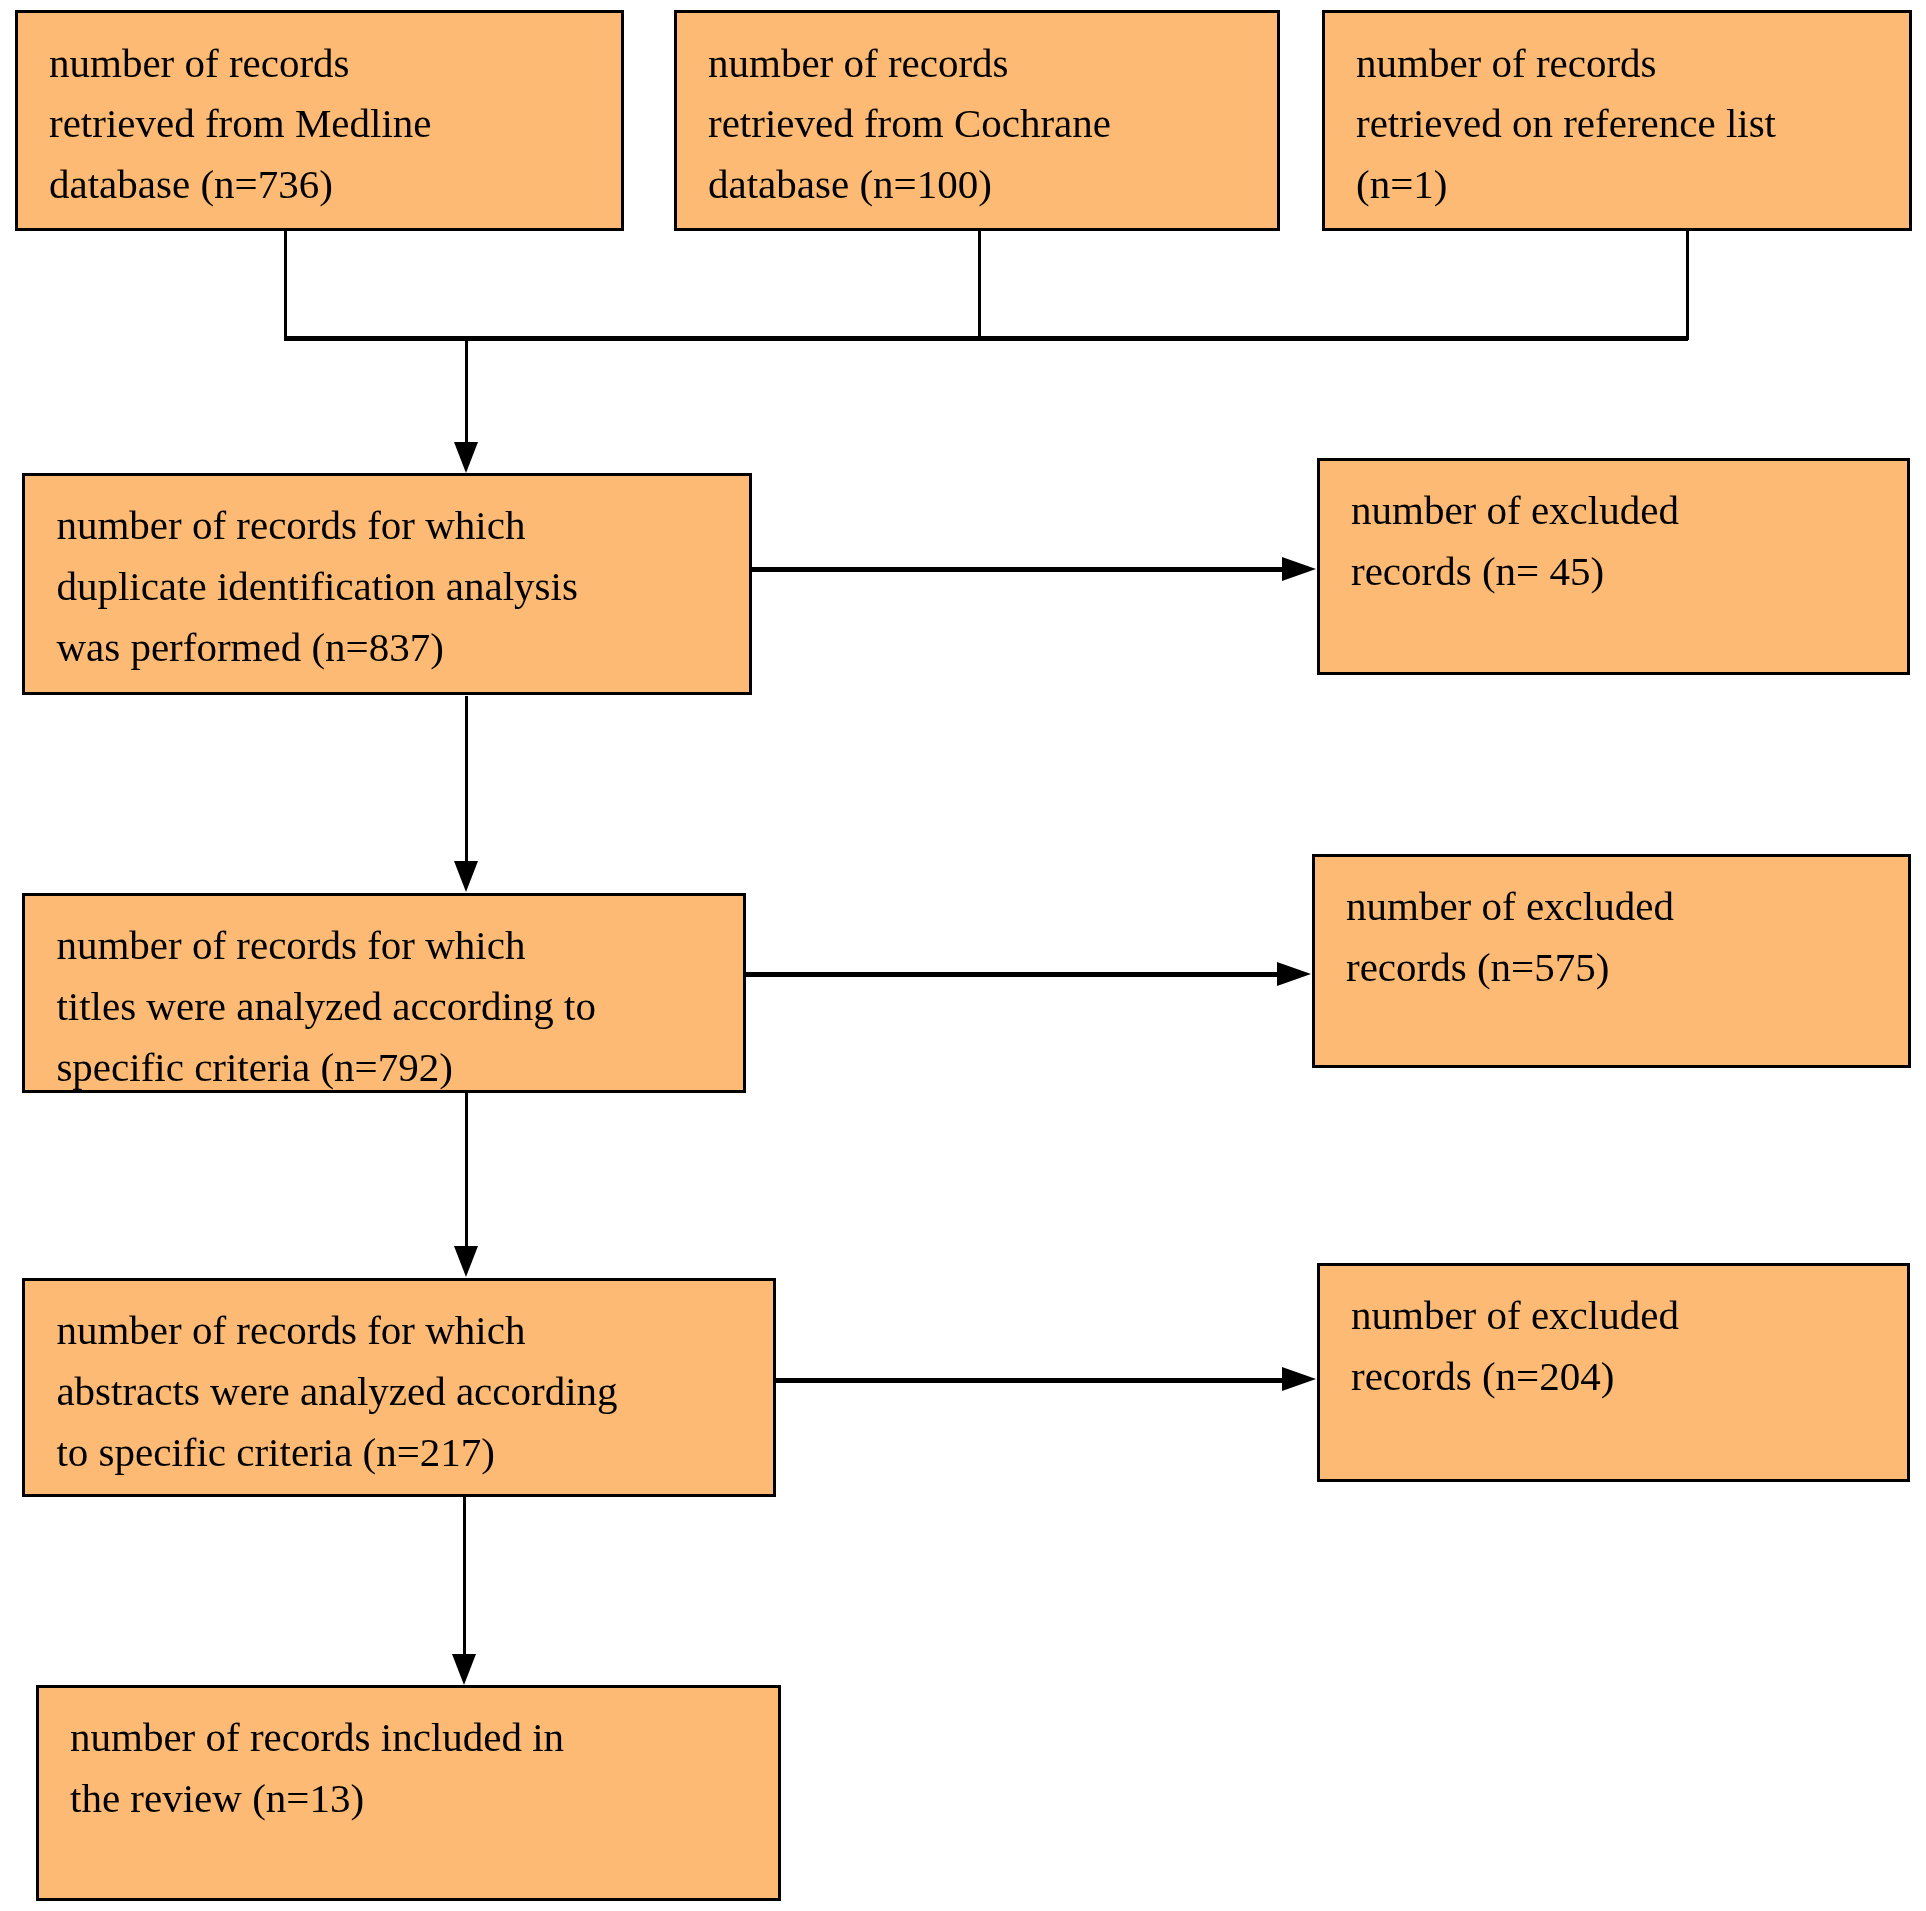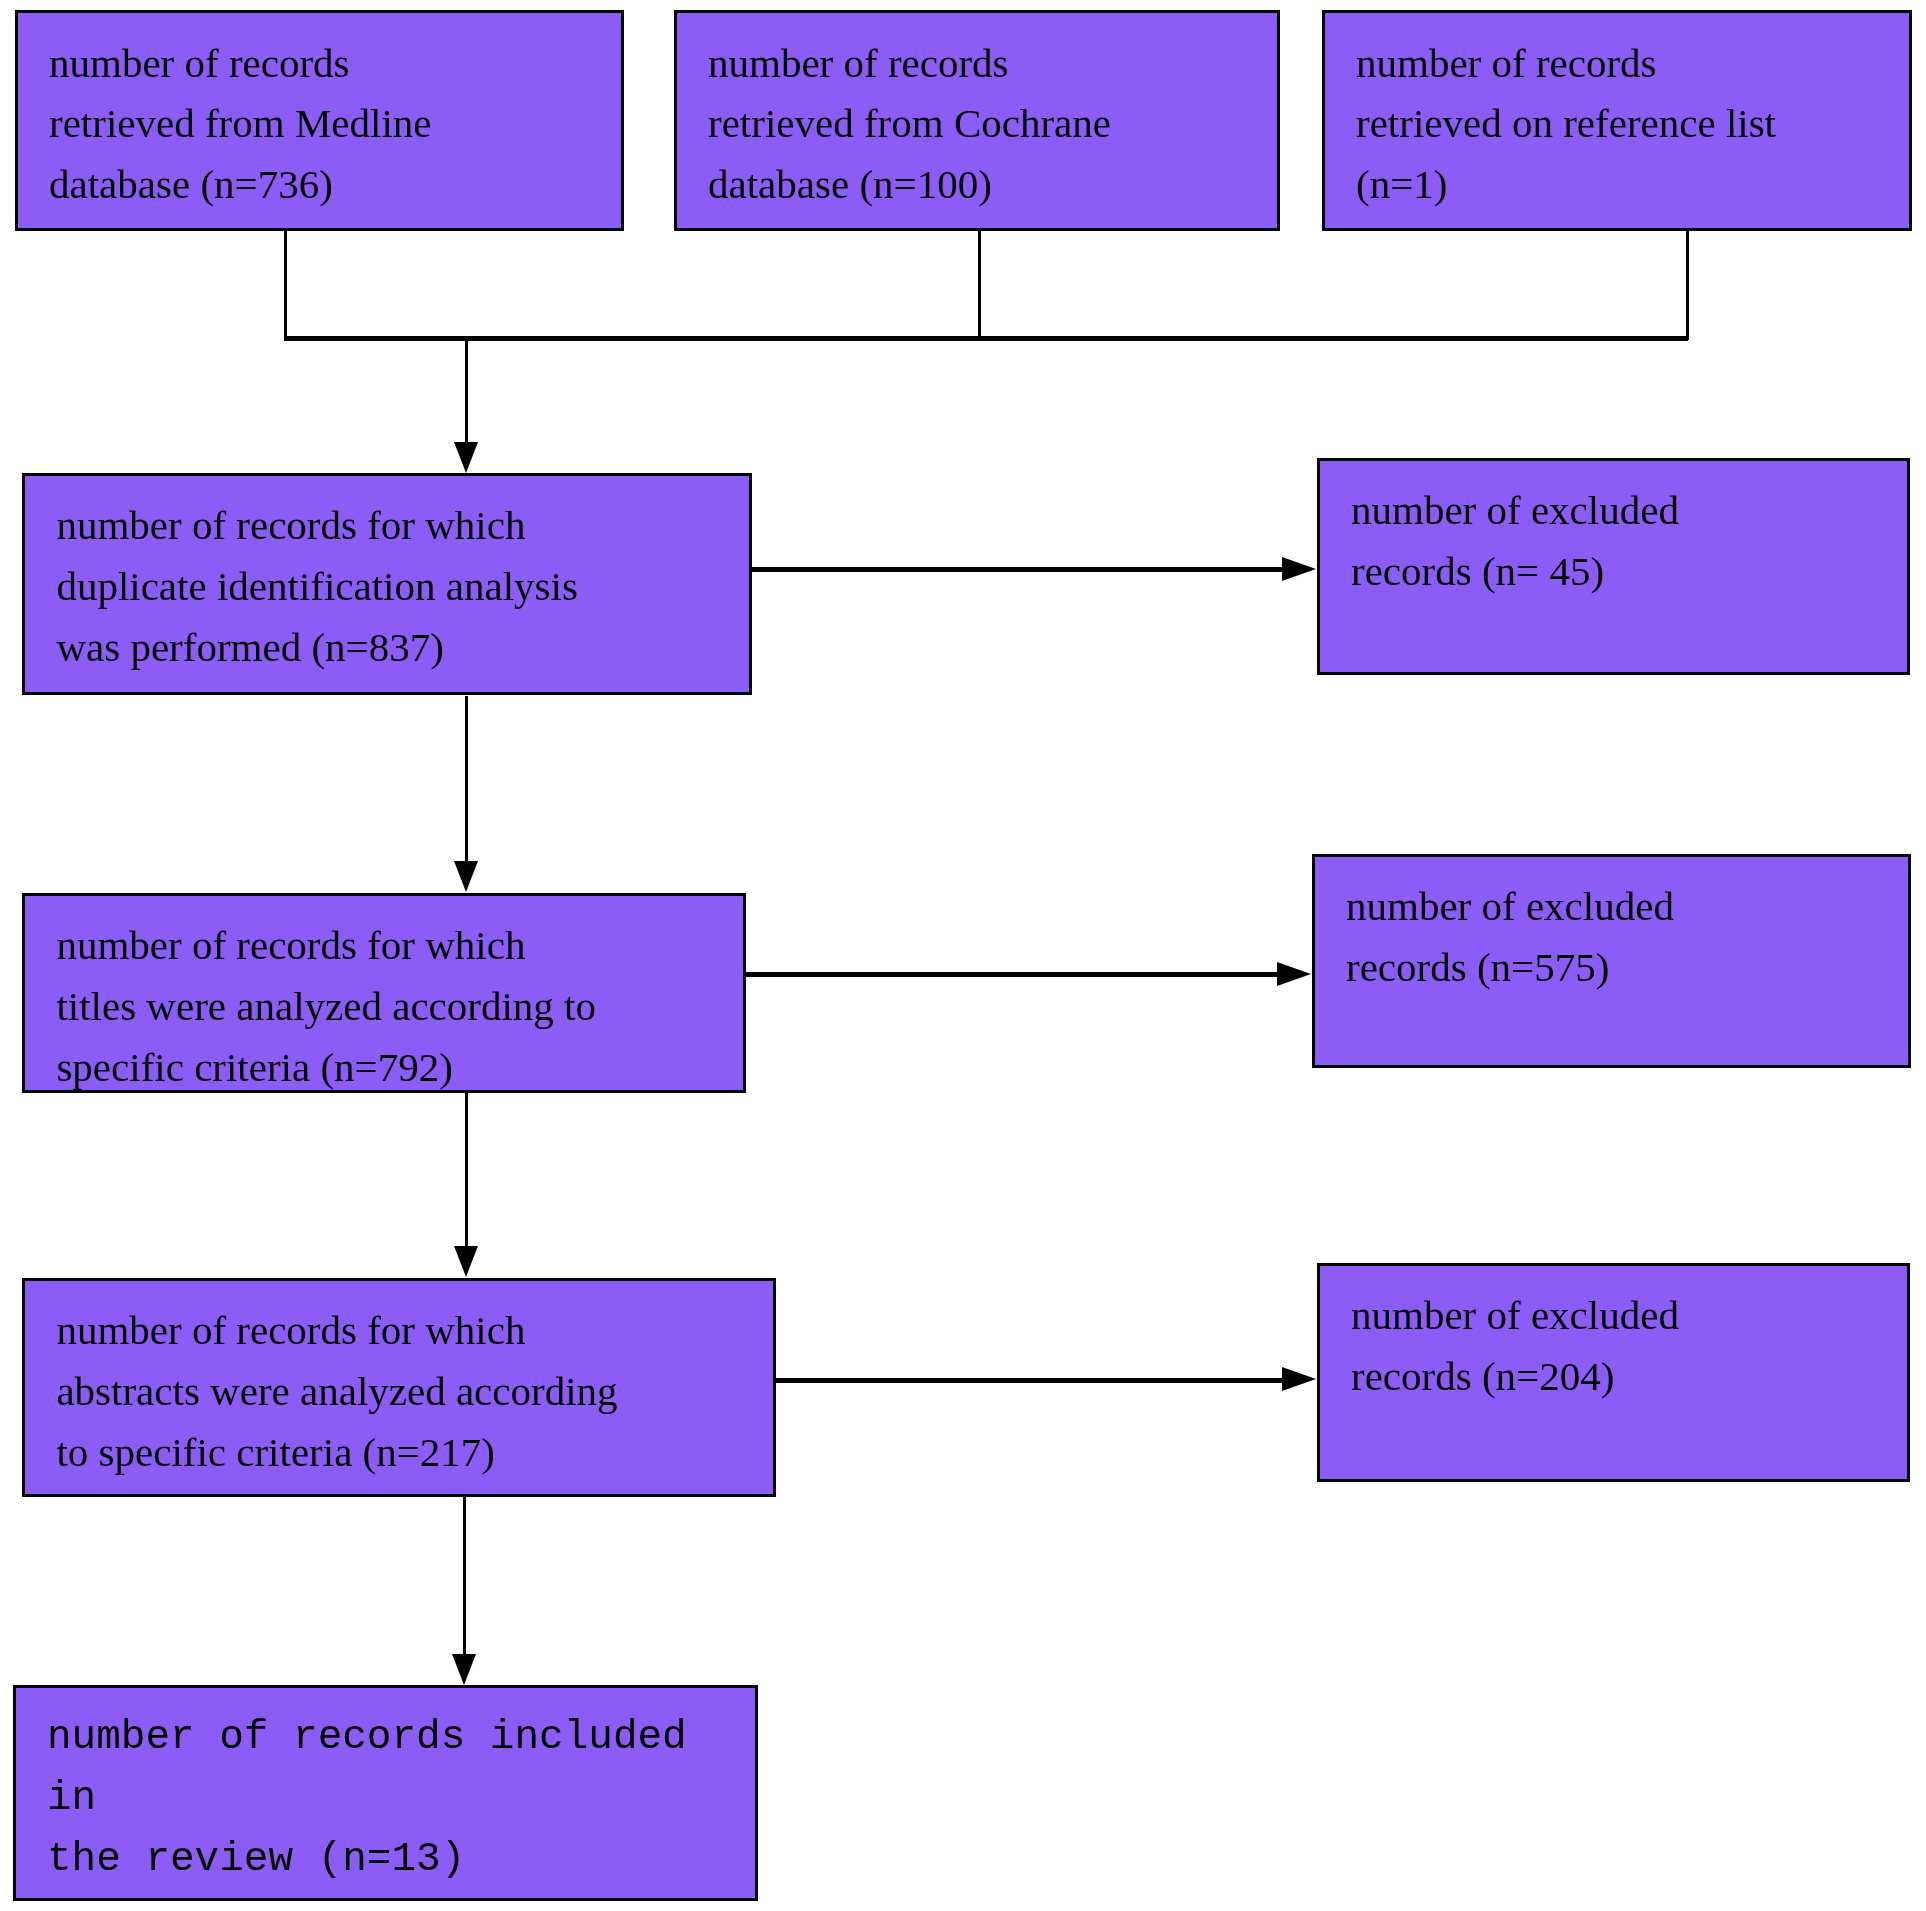--- a/index.html
+++ b/index.html
@@ -12,21 +12,21 @@
     width: 1926px;
     height: 1911px;
     background: #ffffff;
     font-family: "Liberation Serif", "DejaVu Serif", serif;
     color: #000000;
   }
   .node {
     position: absolute;
     box-sizing: border-box;
     border: 3.7px solid #000000;
-    background: #8b5cf6;
+    background: #fdba74;
     font-size: 41px;
     line-height: 1.48;
     padding: 19.4px 31px;
     white-space: pre-line;
     overflow: hidden;
   }
   .line {
     position: absolute;
     background: #000000;
   }
@@ -105,17 +105,17 @@
 
   <div class="node" style="left:1317px; top:1263px; width:593px; height:219px;">number of excluded
 records (n=204)</div>
 
   <div class="line" style="left:776px; top:1378px; width:507px; height:4.5px;"></div>
   <div class="head-right" style="left:1282px; top:1367px;"></div>
 
   <div class="line" style="left:463px; top:1496px; width:3px; height:159px;"></div>
   <div class="head-down" style="left:452px; top:1654px;"></div>
 
-  <div class="node" style="left:13px; top:1685px; width:745px; height:216px;font-family:Liberation Mono, monospace;">number of records included in
+  <div class="node" style="left:36px; top:1685px; width:745px; height:216px;">number of records included in
 the review (n=13)</div>
 
 </div>
 
 
 </body></html>

